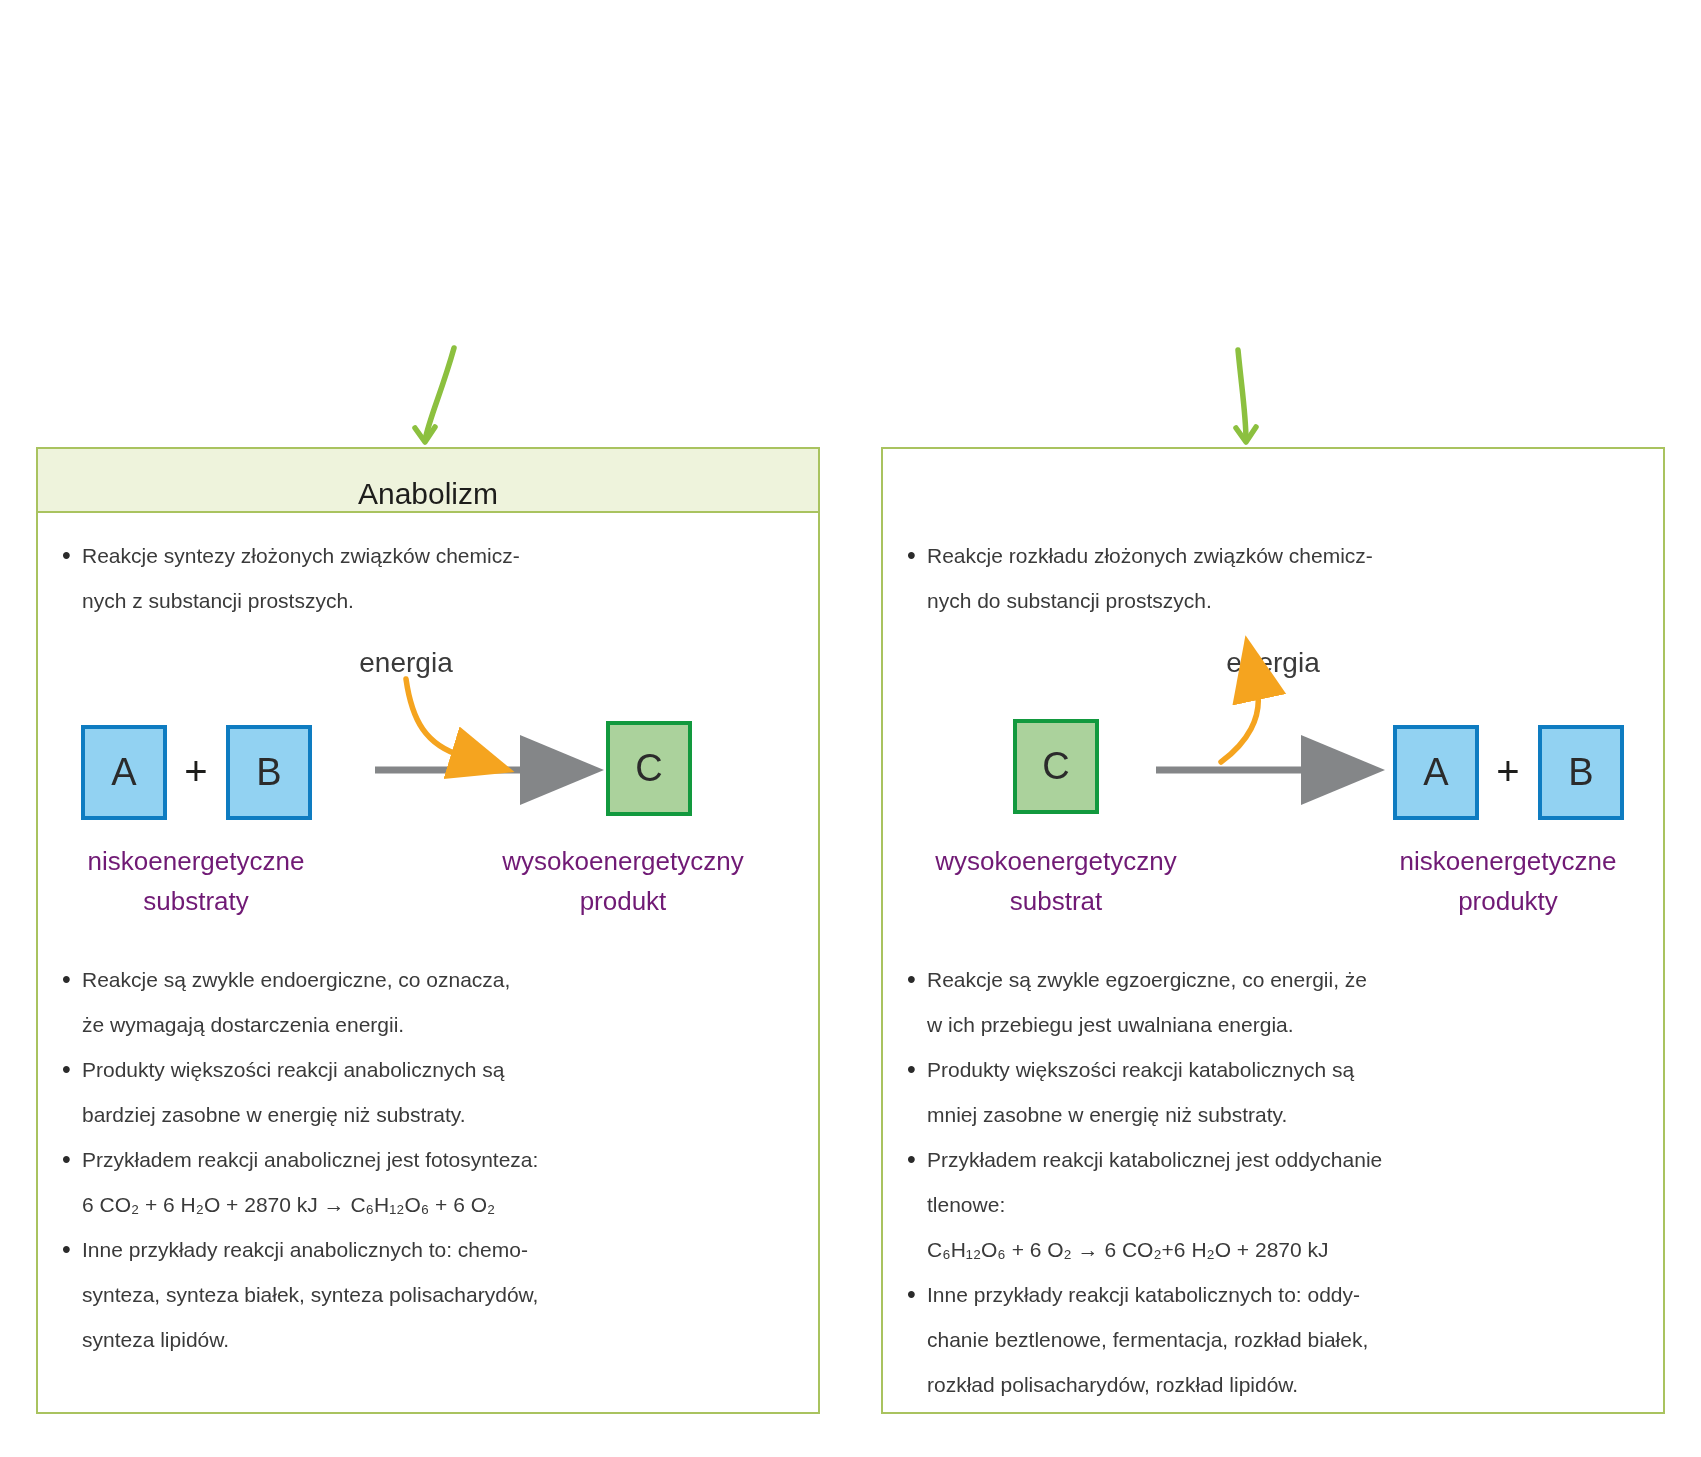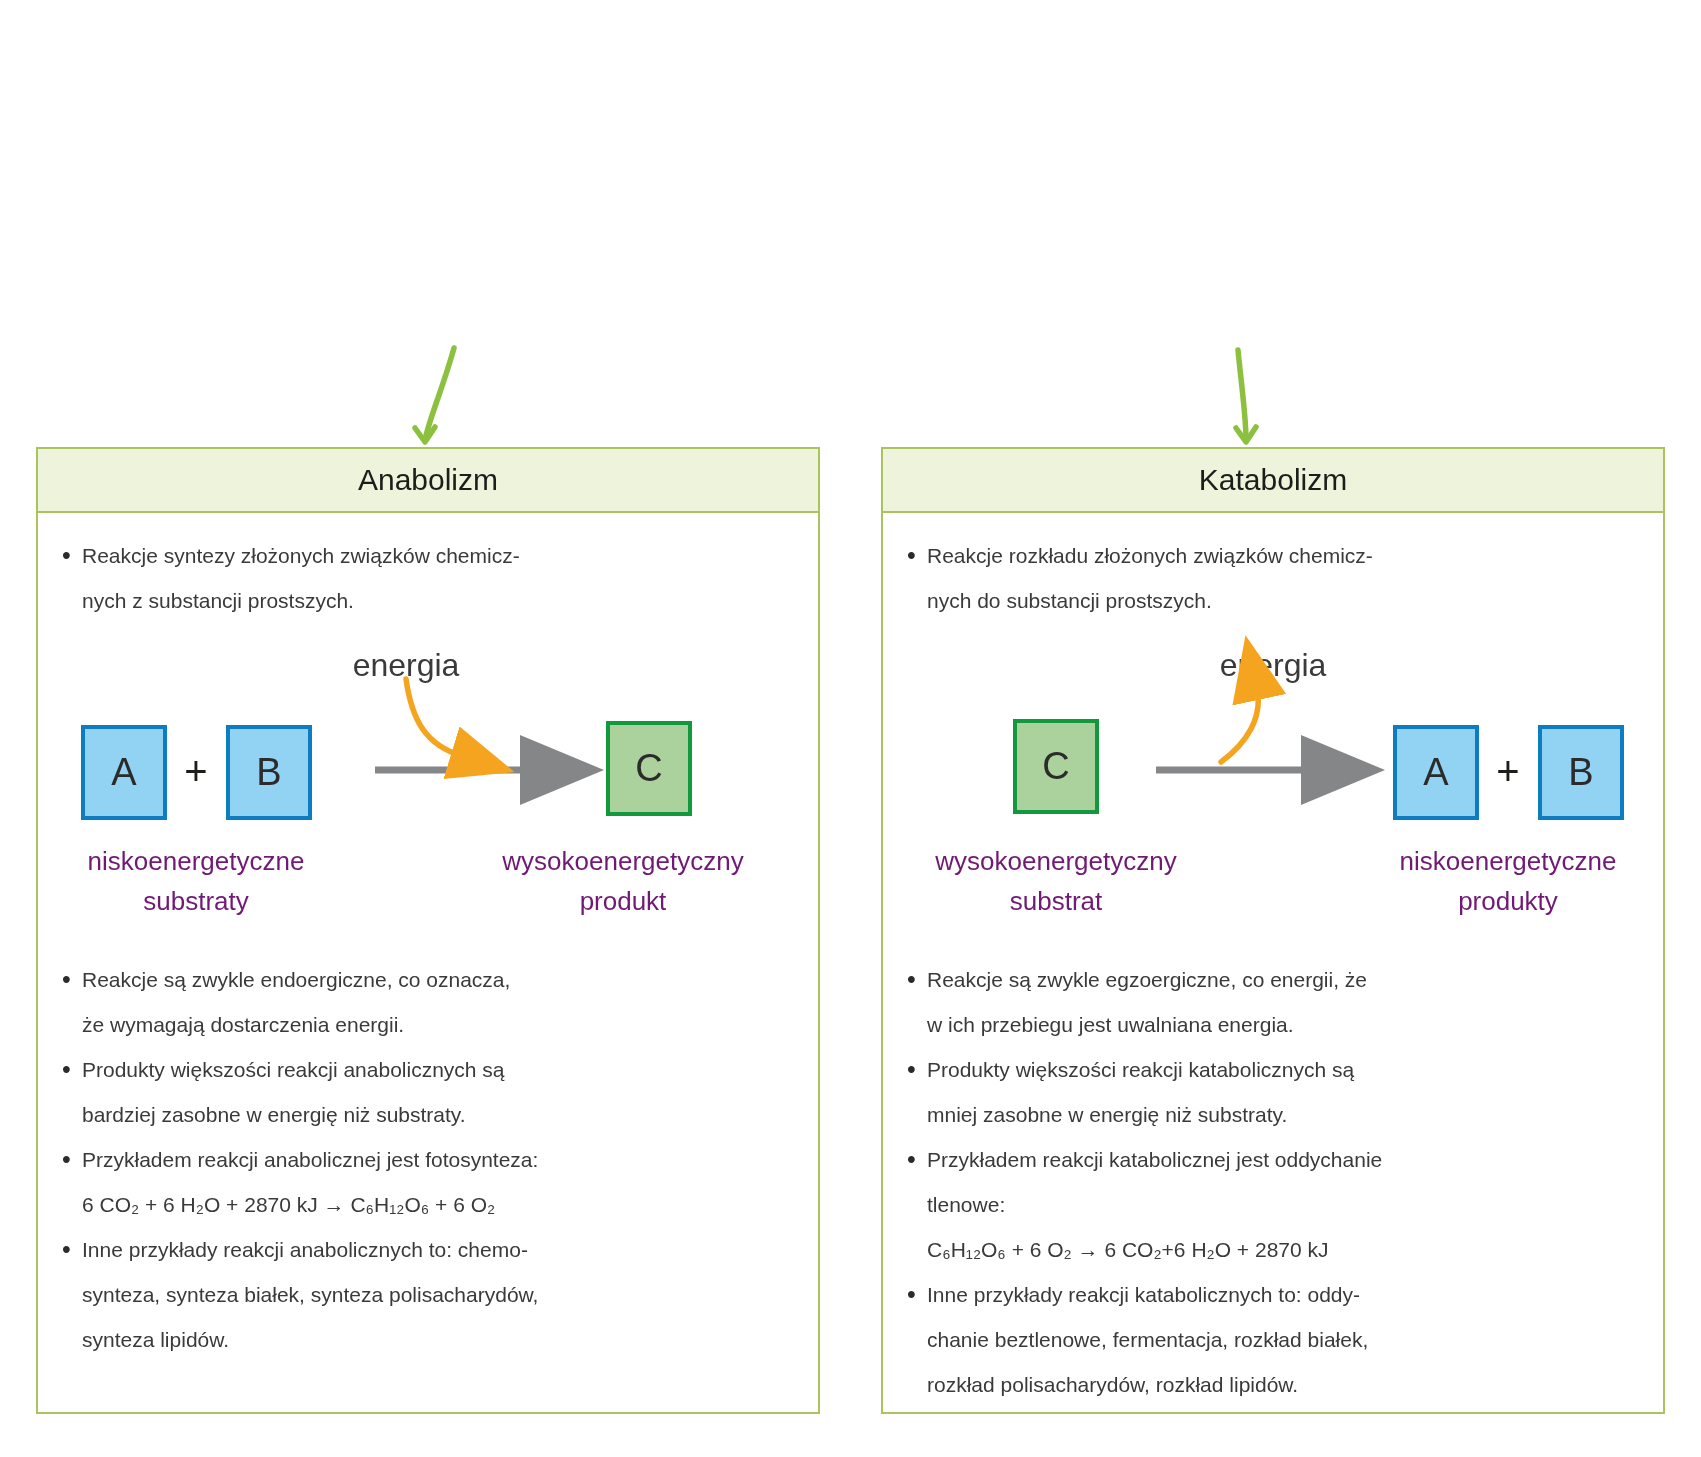--- a/index.html
+++ b/index.html
@@ -30,39 +30,39 @@
   .connectors{position:absolute;left:380px;top:336px;width:920px;height:114px;}
 
   .panel{
     position:absolute;top:447px;width:784px;height:967px;box-sizing:border-box;
     background:#ffffff;border:2px solid #a9c35f;
   }
   .panel-left{left:36px;}
   .panel-right{left:881px;}
   .panel-header{
     height:62px;background:#eef3dc;border-bottom:2px solid #a9c35f;
-    display:flex;align-items:center;justify-content:center;
+    display:flex;align-items:flex-end;justify-content:center;
   }
   .panel-title{font-size:30px;color:#1d1d1b;}
 
   .bullet-row{display:flex;align-items:flex-start;}
   .bullet-mark{width:20px;font-size:25px;line-height:45px;color:#2b2b2b;flex:none;}
   .bullet-text{flex:1;font-size:21px;line-height:45px;white-space:pre-line;color:#3a3a3a;}
   .intro{position:absolute;left:24px;top:84px;width:715px;}
   .bullets{position:absolute;left:24px;top:508px;width:718px;}
 
   .box{
     position:absolute;width:86px;height:95px;box-sizing:border-box;
     display:flex;align-items:center;justify-content:center;
     font-size:38px;color:#2b2b2b;
   }
   .box-blue{background:#92d2f2;border:4px solid #0e7cc1;}
   .box-green{background:#abd29c;border:4px solid #12993e;}
   .plus{position:absolute;width:60px;text-align:center;font-size:40px;color:#1d1d1b;}
-  .energy-label{position:absolute;width:220px;text-align:center;font-size:32px;color:#3a3a3a;}
+  .energy-label{position:absolute;width:220px;text-align:center;font-size:28px;color:#3a3a3a;}
   .caption{
     position:absolute;width:300px;text-align:center;font-size:26px;line-height:40px;
     white-space:pre-line;color:#701a75;
   }
   .diagram-svg{position:absolute;left:0;top:180px;width:780px;height:230px;}
 </style>
 </head>
 <body>
 
 <div class="stage">
@@ -142,23 +142,20 @@
       <div class="bullet-row">
         <span class="bullet-mark">•</span>
         <span class="bullet-text">Inne przykłady reakcji anabolicznych to: chemo-
 synteza, synteza białek, synteza polisacharydów,
 synteza lipidów.</span>
       </div>
     </div>
   </div>
 
   <div class="panel panel-right">
-    <div class="panel-header">
-      <div class="panel-title">Katabolizm</div>
-    </div>
 
     <div class="intro bullet-row">
       <span class="bullet-mark">•</span>
       <span class="bullet-text">Reakcje rozkładu złożonych związków chemicz-
 nych do substancji prostszych.</span>
     </div>
 
     <div class="energy-label" style="left:280px;top:198px;">energia</div>
 
     <svg class="diagram-svg" viewBox="0 0 780 230">

